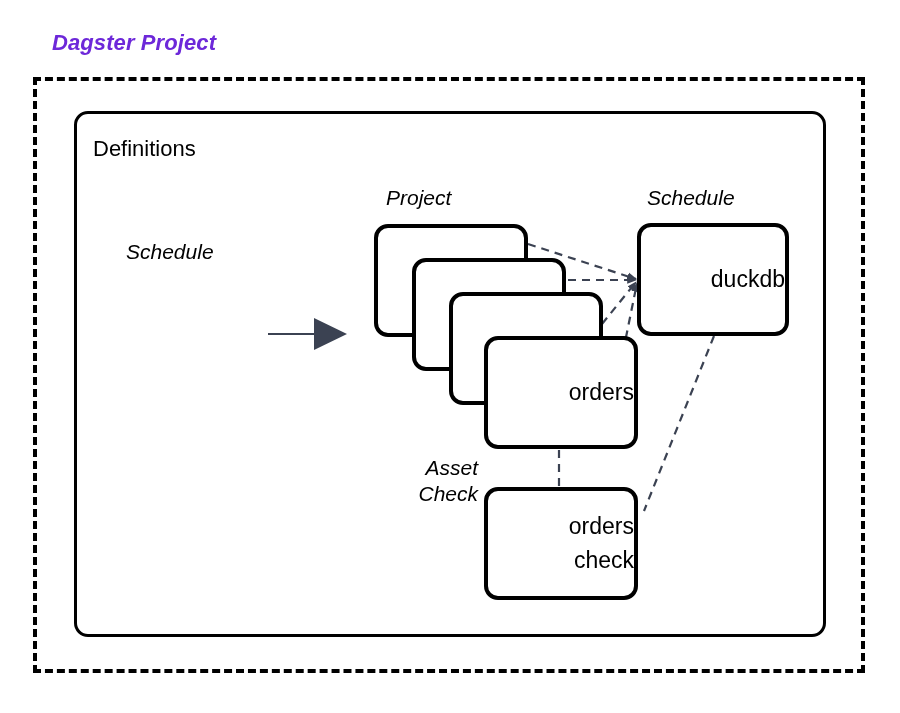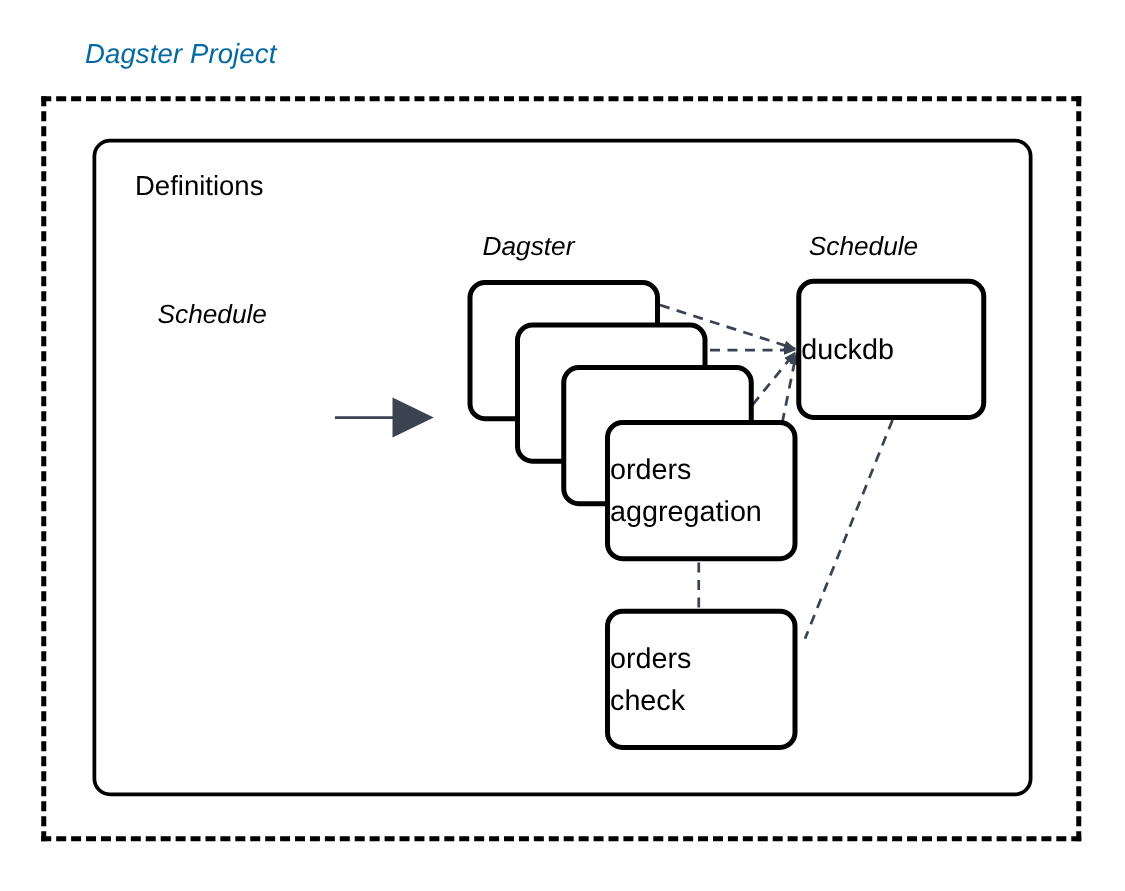--- a/index.html
+++ b/index.html
@@ -18,29 +18,28 @@
     background: #ffffff;
     overflow: hidden;
   }
   
   .project-title {
     position: absolute;
     left: 52px;
     top: 30px;
     font-style: italic;
     font-size: 22px;
-    font-weight: 400;
-    color: #0369a1;
+    font-weight: 700;
+    color: #6d28d9;
     letter-spacing: 0.1px;
     white-space: nowrap;
-    margin-left: 16px;
   }
   .definitions-label {
     position: absolute;
-    left: 108px;
+    left: 93px;
     top: 136px;
     font-size: 22px;
     color: #000000;
     white-space: nowrap;
   }
   .group-label {
     position: absolute;
     font-style: italic;
     font-size: 21px;
     color: #000000;
@@ -75,21 +74,21 @@
   }
   
   .node {
     position: absolute;
     box-sizing: border-box;
     border: 4px solid #000000;
     border-radius: 14px;
     background: #ffffff;
     display: flex;
     flex-direction: column;
-    align-items: flex-start;
+    align-items: flex-end;
     justify-content: center;
     font-size: 23px;
     color: #000000;
     line-height: 1.45;
     text-align: center;
   }
   .node.schedule-node {
     background: #aea7f3;
   }
   .node .line { display: block; }
@@ -110,24 +109,28 @@
 
   <div class="project-title">Dagster Project</div>
 
   <div class="outer-frame"></div>
 
   <div class="definitions-frame"></div>
   <div class="definitions-label">Definitions</div>
 
   <div class="group-label" style="left:126px; top:240px;">Schedule</div>
 
-  <div class="group-label" style="left:386px; top:186px;">Dagster</div>
+  <div class="group-label" style="left:386px; top:186px;">Project</div>
 
   <div class="group-label" style="left:647px; top:186px;">Schedule</div>
 
+  <div class="group-label two-line" style="left:368px; top:455px; width:110px;">
+    <span>Asset</span><br>
+    <span>Check</span>
+  </div>
 
   <svg id="links" viewBox="0 0 900 713" xmlns="http://www.w3.org/2000/svg">
     <defs>
       <marker id="tinyhead" viewBox="0 0 10 10" refX="8" refY="5" markerWidth="5" markerHeight="5" orient="auto-start-reverse">
         <path d="M 0 1.5 L 9 5 L 0 8.5 z" fill="#3b4252"></path>
       </marker>
     </defs>
 
     <path d="M 528 244 L 636 279" stroke="#3b4252" stroke-width="2.2" stroke-dasharray="8 6" fill="none" marker-end="url(#tinyhead)"></path>
 
@@ -154,21 +157,20 @@
   <div class="node" style="left:412px; top:258px; width:154px; height:113px;">
     <span class="line"></span>
   </div>
 
   <div class="node" style="left:449px; top:292px; width:154px; height:113px;">
     <span class="line"></span>
   </div>
 
   <div class="node" style="left:484px; top:336px; width:154px; height:113px;">
     <span class="line">orders</span>
-    <span class="line">aggregation</span>
   </div>
 
   <div class="node" style="left:637px; top:223px; width:152px; height:113px;">
     <span class="line">duckdb</span>
   </div>
 
   <div class="node" style="left:484px; top:487px; width:154px; height:113px;">
     <span class="line">orders</span>
     <span class="line">check</span>
   </div>

